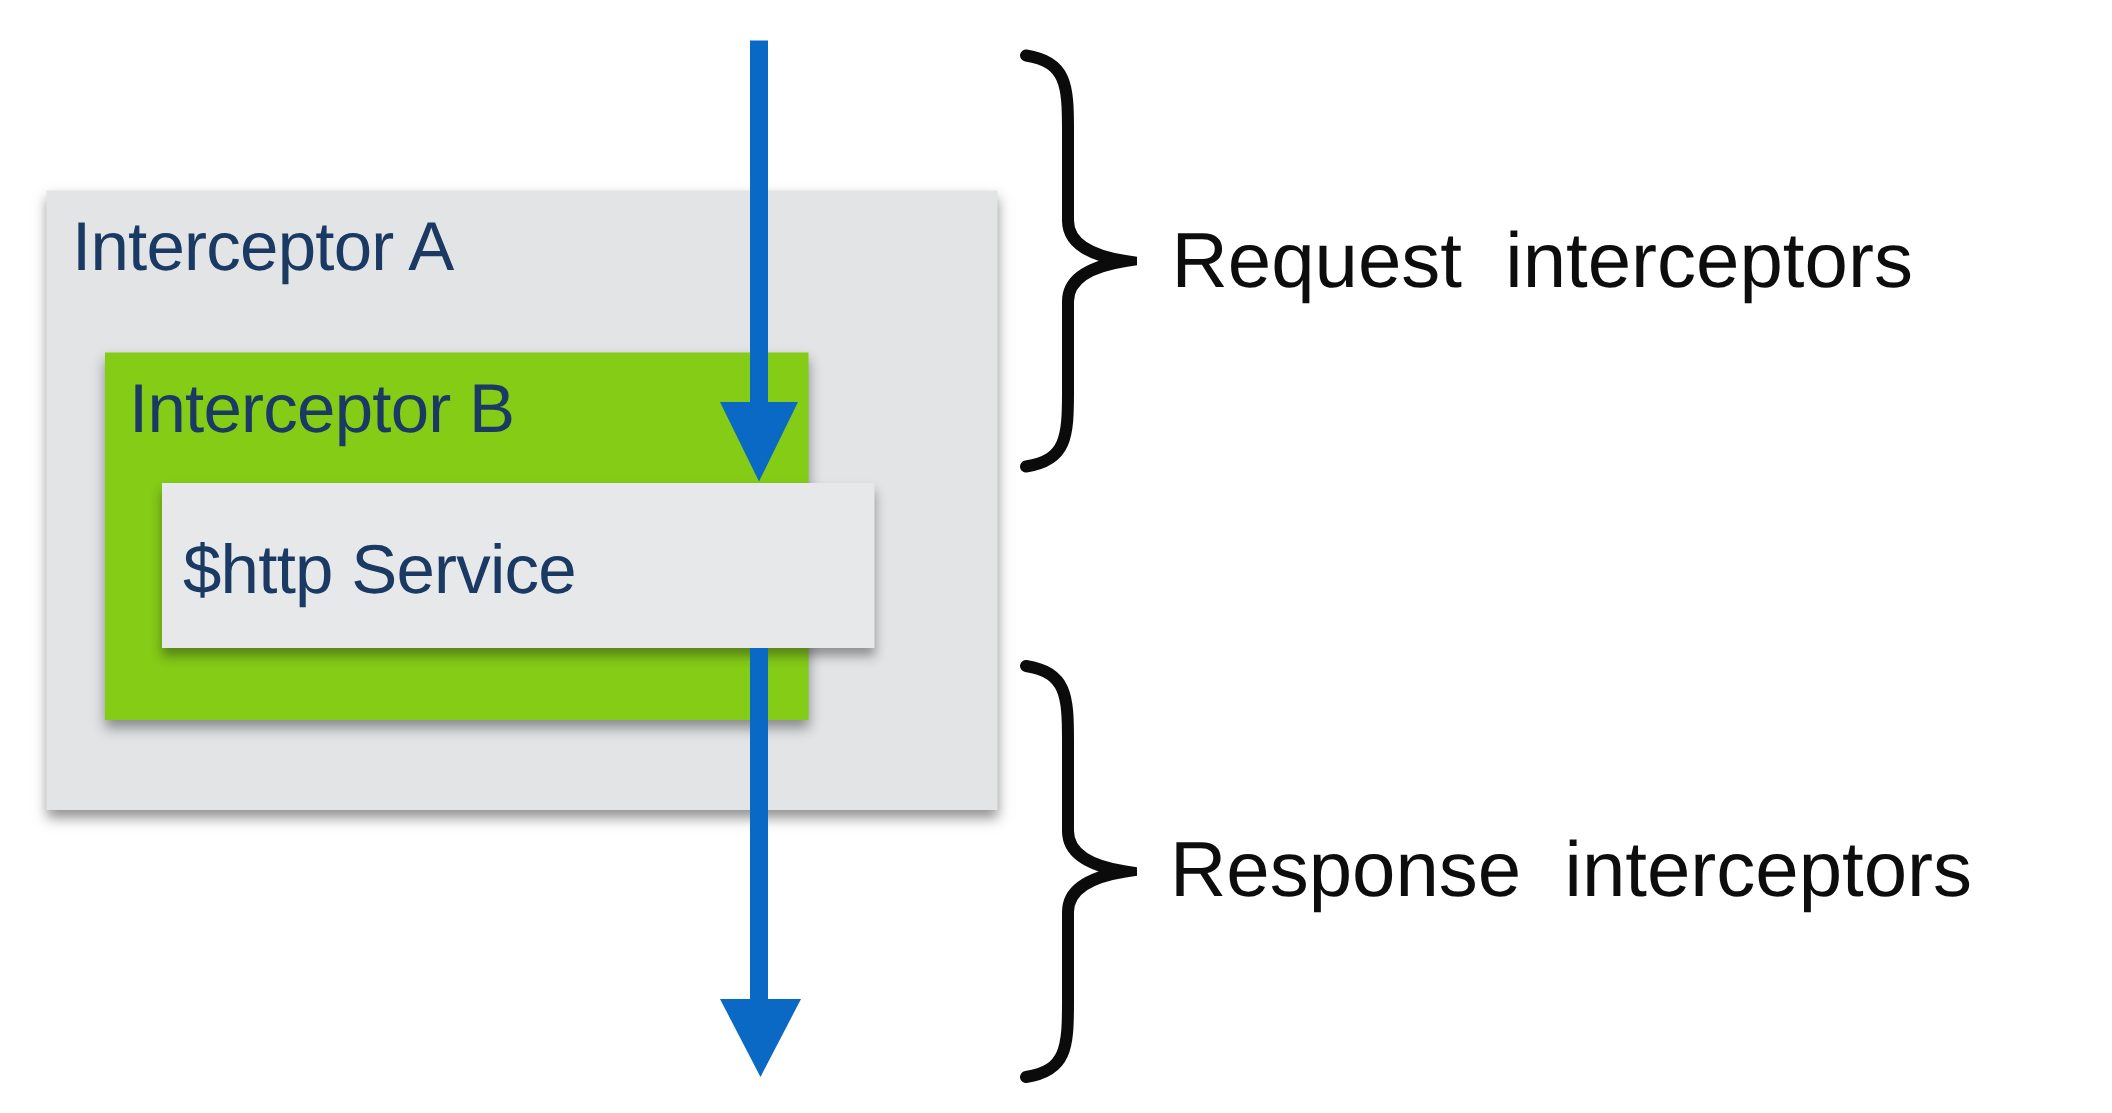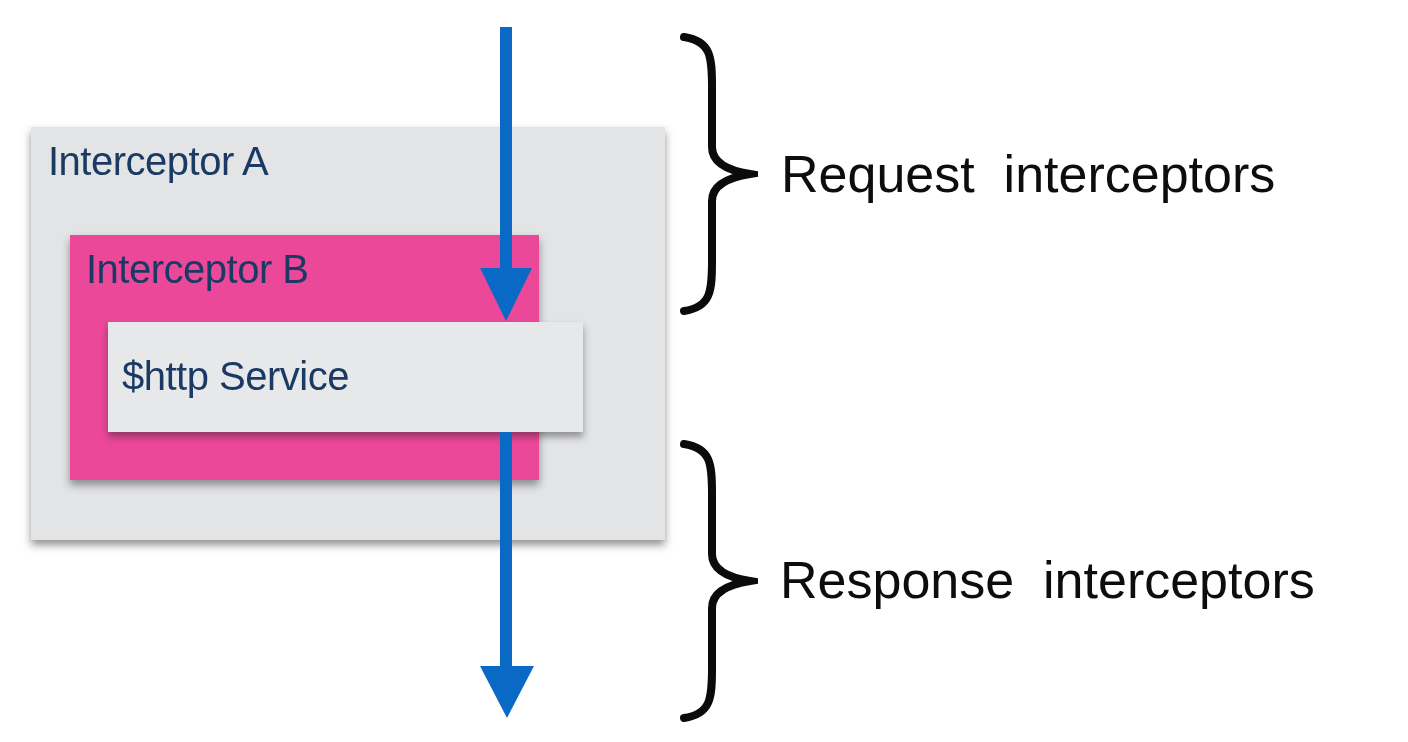--- a/index.html
+++ b/index.html
@@ -20,34 +20,34 @@
   .box { position: absolute; }
   .outer-box {
     left: 31px; top: 127px;
     width: 634px; height: 413px;
     background: #E3E4E6;
     box-shadow: 0 5px 8px rgba(40,40,40,0.50);
   }
   .inner-box {
     left: 39px; top: 108px;
     width: 469px; height: 245px;
-    background: #ec4899;
+    background: #84cc16;
     box-shadow: 0 5px 8px rgba(30,30,30,0.45);
   }
   .http-box {
     left: 38px; top: 87px;
     width: 475px; height: 110px;
     background: #E7E8EA;
     box-shadow: 0 5px 7px rgba(30,30,30,0.42);
     text-align: right;
   }
   .box-label {
     position: absolute;
     color: #1A3A64;
-    font-size: 40px;
+    font-size: 46px;
     line-height: 1;
     letter-spacing: -0.5px;
     white-space: pre;
   }
   .outer-box > .box-label { left: 17px; top: 14px; }
   .inner-box > .box-label { left: 16px; top: 14px; }
   .http-box  > .box-label { left: 14px; top: 34px; }
 
   
   .flow-arrow-svg {

